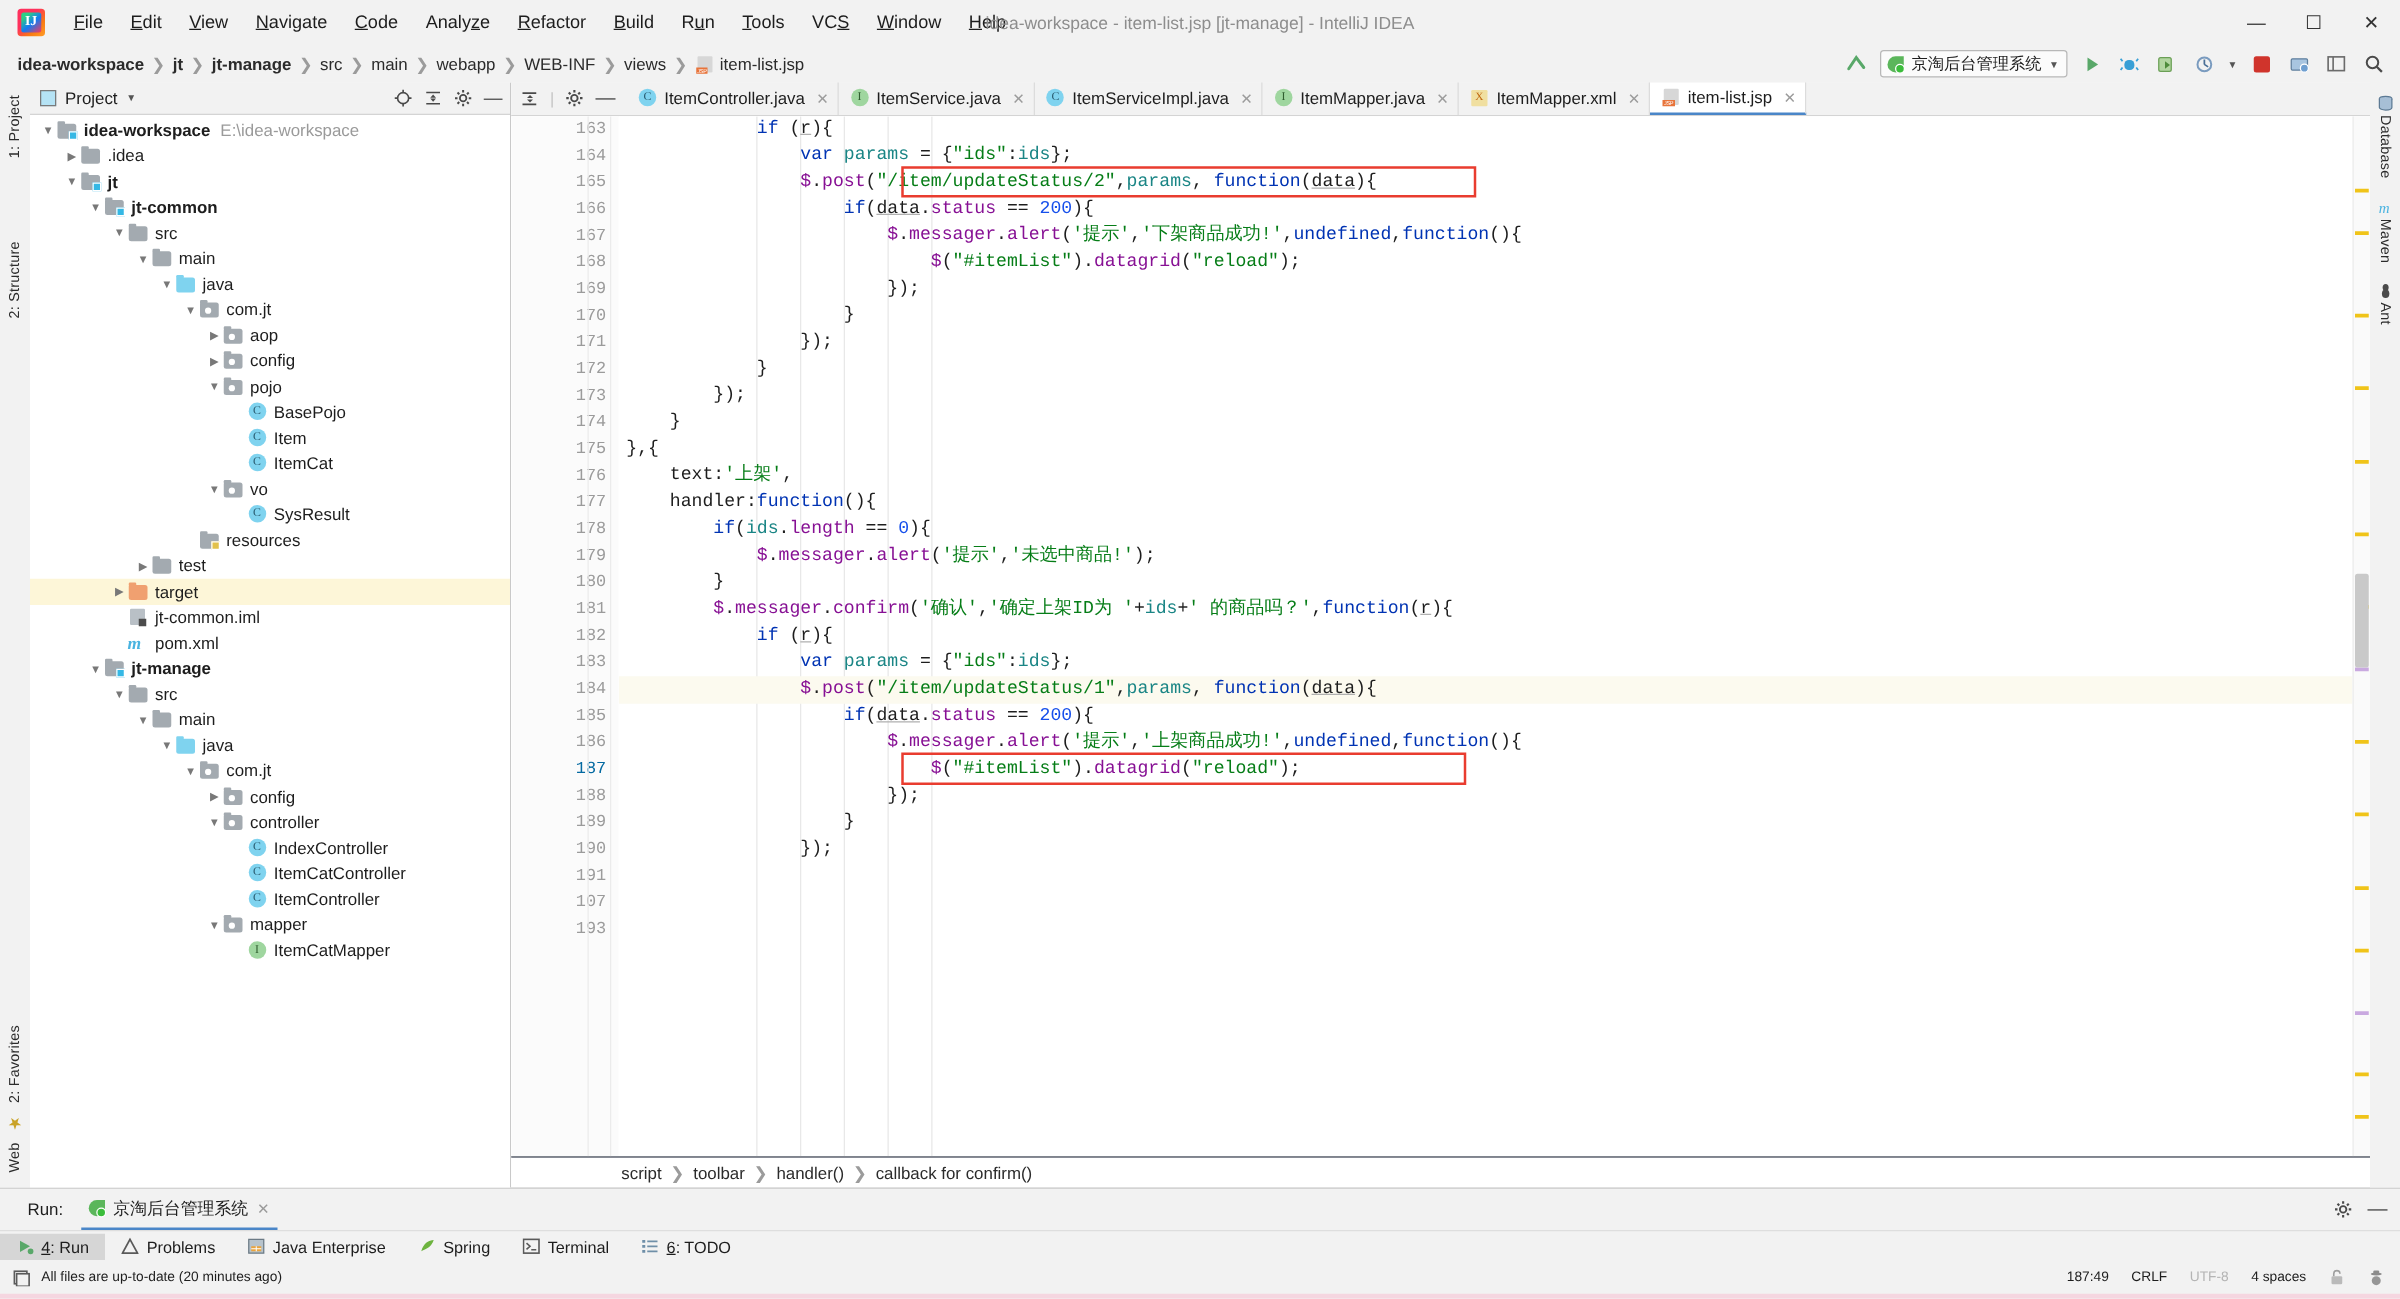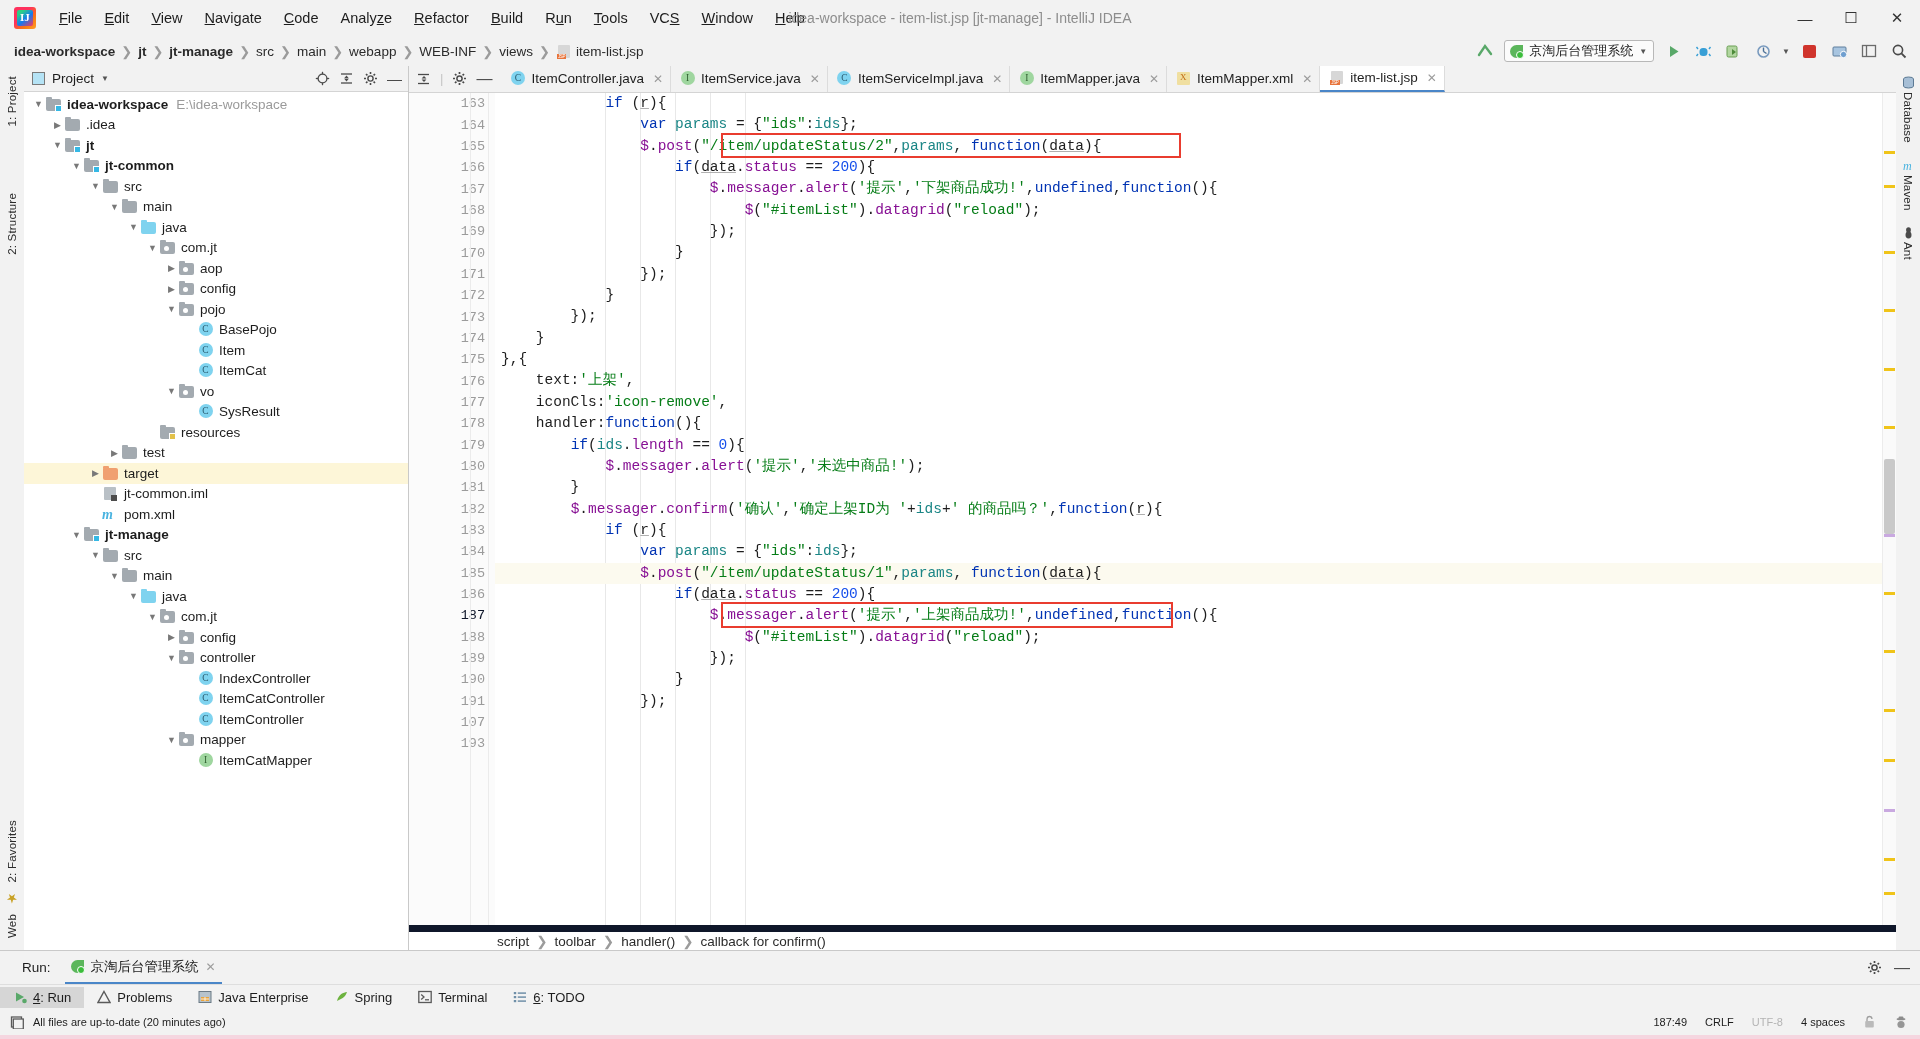--- a/index.html
+++ b/index.html
@@ -87,37 +87,37 @@
   .tab.active { background:#fff; border-bottom:2px solid #4a86c8; }
   .tab .x { color:#9b9b9b; font-size:12px; margin-left:3px;}
   .tabic { width:15px;height:15px; position:relative; flex:0 0 15px;}
   .xml-ic { position:absolute;left:1px;top:1px;width:13px;height:13px;background:#f0dfa0;border-radius:1px;}
   .xml-ic::after{content:"X";position:absolute;left:3px;top:0px;font-size:9px;color:#c06a12;font-family:"Liberation Serif",serif;}
 
   .code-wrap { flex:1 1 auto; display:flex; min-height:0; position:relative; background:#fff; overflow:hidden;}
   .gutter { width:86px; flex:0 0 86px; background:#fbfbfb; position:relative; }
   .gline { height:21.35px; display:flex; align-items:center; justify-content:flex-end; padding-right:10px;
            font-family:"Liberation Mono", monospace; font-size:13.5px; color:#9b9b9b;}
-  .gline.cur { color:#0f172a; }
+  .gline.cur { color:#0369a1; }
   .foldmark { position:absolute; right:-30px; width:11px; height:11px; color:#9b9b9b; font-size:9px;
               display:flex;align-items:center;justify-content:center;}
   .gsep { position:absolute; top:0; bottom:0; width:1px; background:#ebebeb;}
   .codearea { flex:1 1 auto; position:relative; overflow:hidden; background:#fff;}
   .cline { height:21.35px; font-family:"Liberation Mono", monospace; font-size:14.5px; white-space:pre;
            color:#1d1d1d; line-height:21.35px; padding-left:6px; position:relative;}
   .cline.cur { background:#fcfaef; }
   .indent-guide { position:absolute; top:0; bottom:0; width:1px; background:#e8e8e8; }
   .kw { color:#0033b3; }
   .str { color:#067d17; } .num { color:#1750eb; } .fn { color:#7a7a43; }
   .var { color:#1a8585; } .prop { color:#871094; } .dollar { color:#871094; }
   .und { text-decoration: underline; text-decoration-color:#b0b0b0; }
   .redbox { position:absolute; border:2px solid #e93c2f; pointer-events:none; }
 
   .bread2 { height:25px; display:flex; align-items:center; padding-left:88px; background:#fff;
-            border-top:7px solid #0f172a; font-size:13.5px; color:#2b2b2b; flex:0 0 25px;}
+            border-top:1px solid #0f172a; font-size:13.5px; color:#2b2b2b; flex:0 0 25px;}
   .bread2 .sep { color:#9b9b9b; margin:0 7px; }
 
   
   .markerbar { width:14px; flex:0 0 14px; background:#fafafa; position:relative; border-left:1px solid #ececec;}
   .mk { position:absolute; right:1px; width:11px; height:3px; }
   .scrollthumb { position:absolute; right:1px; width:11px; background:#c9c9c9; border-radius:2px;}
 
   
   .runpanel { height:34px; background:#f2f2f2; display:flex; align-items:center; padding-left:22px;
               border-top:1px solid #c9c9c9; flex:0 0 34px;}
@@ -754,21 +754,20 @@
             <div class="cline">                        <span class="dollar">$</span>.<span class="prop">messager</span>.<span class="prop">alert</span>(<span class="str">'提示'</span>,<span class="str">'下架商品成功!'</span>,<span class="kw">undefined</span>,<span class="kw">function</span>(){</div>
             <div class="cline">                            <span class="dollar">$</span>(<span class="str">"#itemList"</span>).<span class="prop">datagrid</span>(<span class="str">"reload"</span>);</div>
             <div class="cline">                        });</div>
             <div class="cline">                    }</div>
             <div class="cline">                });</div>
             <div class="cline">            }</div>
             <div class="cline">        });</div>
             <div class="cline">    }</div>
             <div class="cline">},{</div>
             <div class="cline">    text:<span class="str">'上架'</span>,</div>
-            <div class="cline">    iconCls:<span class="str">'icon-remove'</span>,</div>
             <div class="cline">    handler:<span class="kw">function</span>(){</div>
             <div class="cline">        <span class="kw">if</span>(<span class="var">ids</span>.<span class="prop">length</span> == <span class="num">0</span>){</div>
             <div class="cline">            <span class="dollar">$</span>.<span class="prop">messager</span>.<span class="prop">alert</span>(<span class="str">'提示'</span>,<span class="str">'未选中商品!'</span>);</div>
             <div class="cline">        }</div>
             <div class="cline">        <span class="dollar">$</span>.<span class="prop">messager</span>.<span class="prop">confirm</span>(<span class="str">'确认'</span>,<span class="str">'确定上架ID为 '</span>+<span class="var">ids</span>+<span class="str">' 的商品吗？'</span>,<span class="kw">function</span>(<span class="und">r</span>){</div>
             <div class="cline">            <span class="kw">if</span> (<span class="und">r</span>){</div>
             <div class="cline">                <span class="kw">var</span> <span class="var">params</span> = {<span class="str">"ids"</span>:<span class="var">ids</span>};</div>
             <div class="cline cur">                <span class="dollar">$</span>.<span class="prop">post</span>(<span class="str">"/item/updateStatus/1"</span>,<span class="var">params</span>, <span class="kw">function</span>(<span class="und">data</span>){</div>
             <div class="cline">                    <span class="kw">if</span>(<span class="und">data</span>.<span class="prop">status</span> == <span class="num">200</span>){</div>
             <div class="cline">                        <span class="dollar">$</span>.<span class="prop">messager</span>.<span class="prop">alert</span>(<span class="str">'提示'</span>,<span class="str">'上架商品成功!'</span>,<span class="kw">undefined</span>,<span class="kw">function</span>(){</div>

